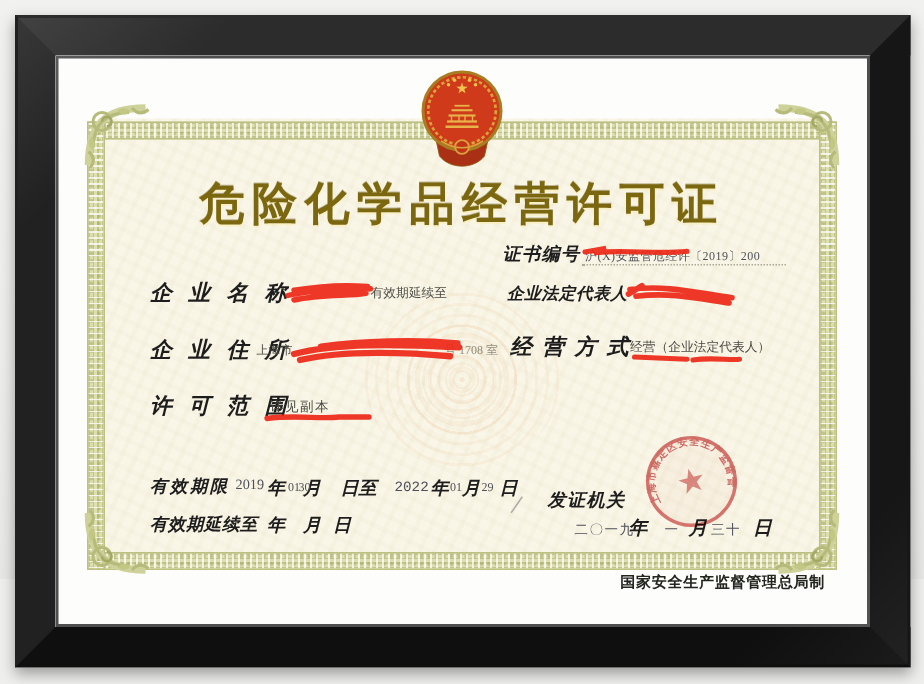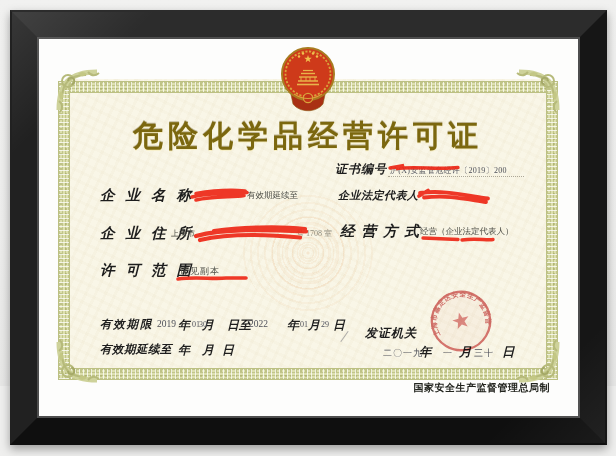--- a/index.html
+++ b/index.html
@@ -134,21 +134,21 @@
   <div class="t lbl z8" style="left:338px;top:188px;font-size:11px;letter-spacing:.5px;">企业法定代表人</div>
   <div class="t val z8" style="left:420px;top:226px;font-size:8.5px;">经营（企业法定代表人）</div>
 
   <div class="t lbl z8" style="left:100px;top:317px;font-size:11.5px;letter-spacing:1.8px;">有效期限</div>
   <div class="t num z8" style="left:157px;top:319px;font-size:9.5px;">2019</div>
   <div class="t lbl z8" style="left:178px;top:317px;font-size:12px;">年</div>
   <div class="t num z8" style="left:192px;top:320px;font-size:8px;">01</div>
   <div class="t lbl z8" style="left:202px;top:317px;font-size:12px;">月</div>
   <div class="t num z8" style="left:199px;top:320px;font-size:8px;">30</div>
   <div class="t lbl z8" style="left:227px;top:317px;font-size:12px;">日至</div>
-  <div class="t num z8" style="left:249px;top:319px;font-size:9.5px;">2022</div>
+  <div class="t num z8" style="left:263px;top:319px;font-size:9.5px;font-family:Liberation Mono, monospace;">2022</div>
   <div class="t lbl z8" style="left:287px;top:317px;font-size:12px;">年</div>
   <div class="t num z8" style="left:300px;top:320px;font-size:8px;">01</div>
   <div class="t lbl z8" style="left:308px;top:317px;font-size:12px;">月</div>
   <div class="t num z8" style="left:321px;top:320px;font-size:8px;">29</div>
   <div class="t lbl z8" style="left:333px;top:317px;font-size:12px;">日</div>
 
   <div class="t lbl z8" style="left:100px;top:342px;font-size:11.5px;letter-spacing:.5px;">有效期延续至</div>
   <div class="t lbl z8" style="left:178px;top:342px;font-size:12px;">年</div>
   <div class="t lbl z8" style="left:202px;top:342px;font-size:12px;">月</div>
   <div class="t lbl z8" style="left:222px;top:342px;font-size:12px;">日</div>

